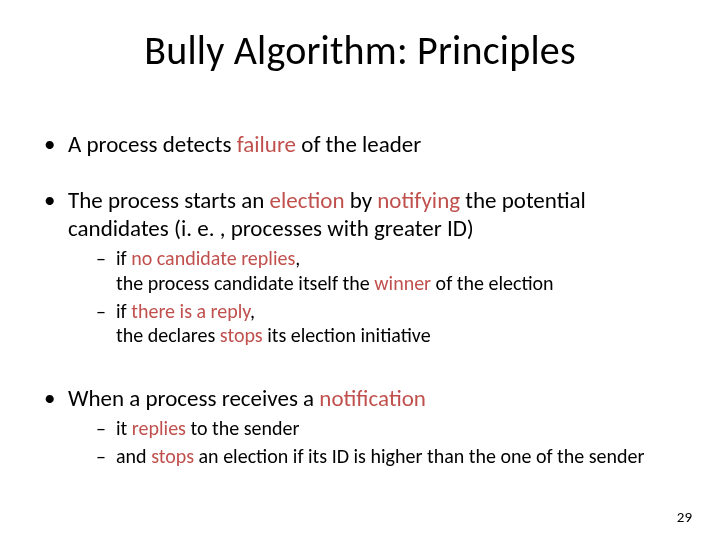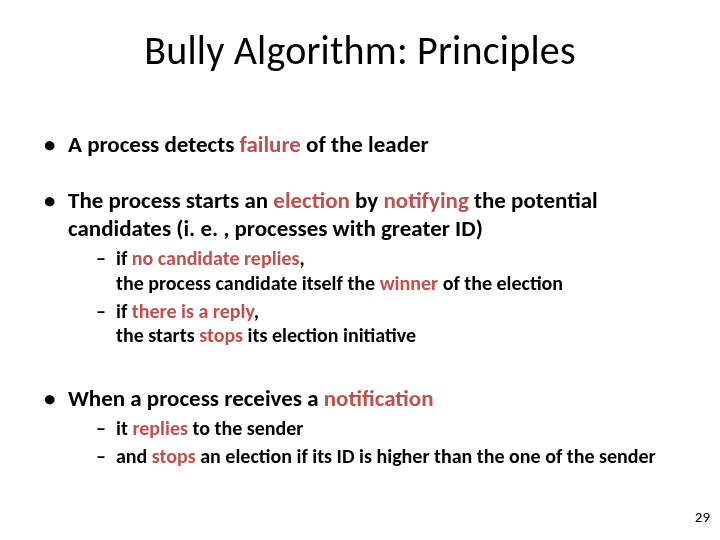--- a/index.html
+++ b/index.html
@@ -31,21 +31,20 @@
   .body {
     position: absolute;
     top: 130px;
     left: 42px;
     right: 42px;
   }
   ul.lvl1 {
     list-style: none;
     margin: 0;
     padding: 0;
-    font-weight: bold;
   }
   ul.lvl1 > li {
     position: relative;
     font-size: 23px;
     line-height: 1.22;
     padding-left: 26px;
     margin-bottom: 28px;
   }
   ul.lvl1 > li::before {
     content: "•";
@@ -69,21 +68,21 @@
   ul.lvl2 > li::before {
     content: "–";
     position: absolute;
     left: 0;
     top: 0;
     font-size: 20px;
   }
   .hl { color: #c0504d; }
   .pagenum {
     position: absolute;
-    right: 10px;
+    right: 28px;
     bottom: 14px;
     font-size: 15px;
     color: #000;
   }
 </style>
 </head>
 <body>
 
 <div class="slide">
 
@@ -98,21 +97,21 @@
 
       <li>
         <span>The process starts an </span><span class="hl">election</span><span> by </span><span class="hl">notifying</span><span> the potential candidates (i. e. , processes with greater ID)</span>
         <ul class="lvl2">
           <li>
             <span>if </span><span class="hl">no candidate replies</span><span>,</span><br>
             <span>the process candidate itself the </span><span class="hl">winner</span><span> of the election</span>
           </li>
           <li>
             <span>if </span><span class="hl">there is a reply</span><span>,</span><br>
-            <span>the starts </span><span class="hl">stops</span><span> its election initiative</span>
+            <span>the declares </span><span class="hl">stops</span><span> its election initiative</span>
           </li>
         </ul>
       </li>
 
       <li style="margin-top:36px;">
         <span>When a process receives a </span><span class="hl">notification</span>
         <ul class="lvl2">
           <li>
             <span>it </span><span class="hl">replies</span><span> to the sender</span>
           </li>

